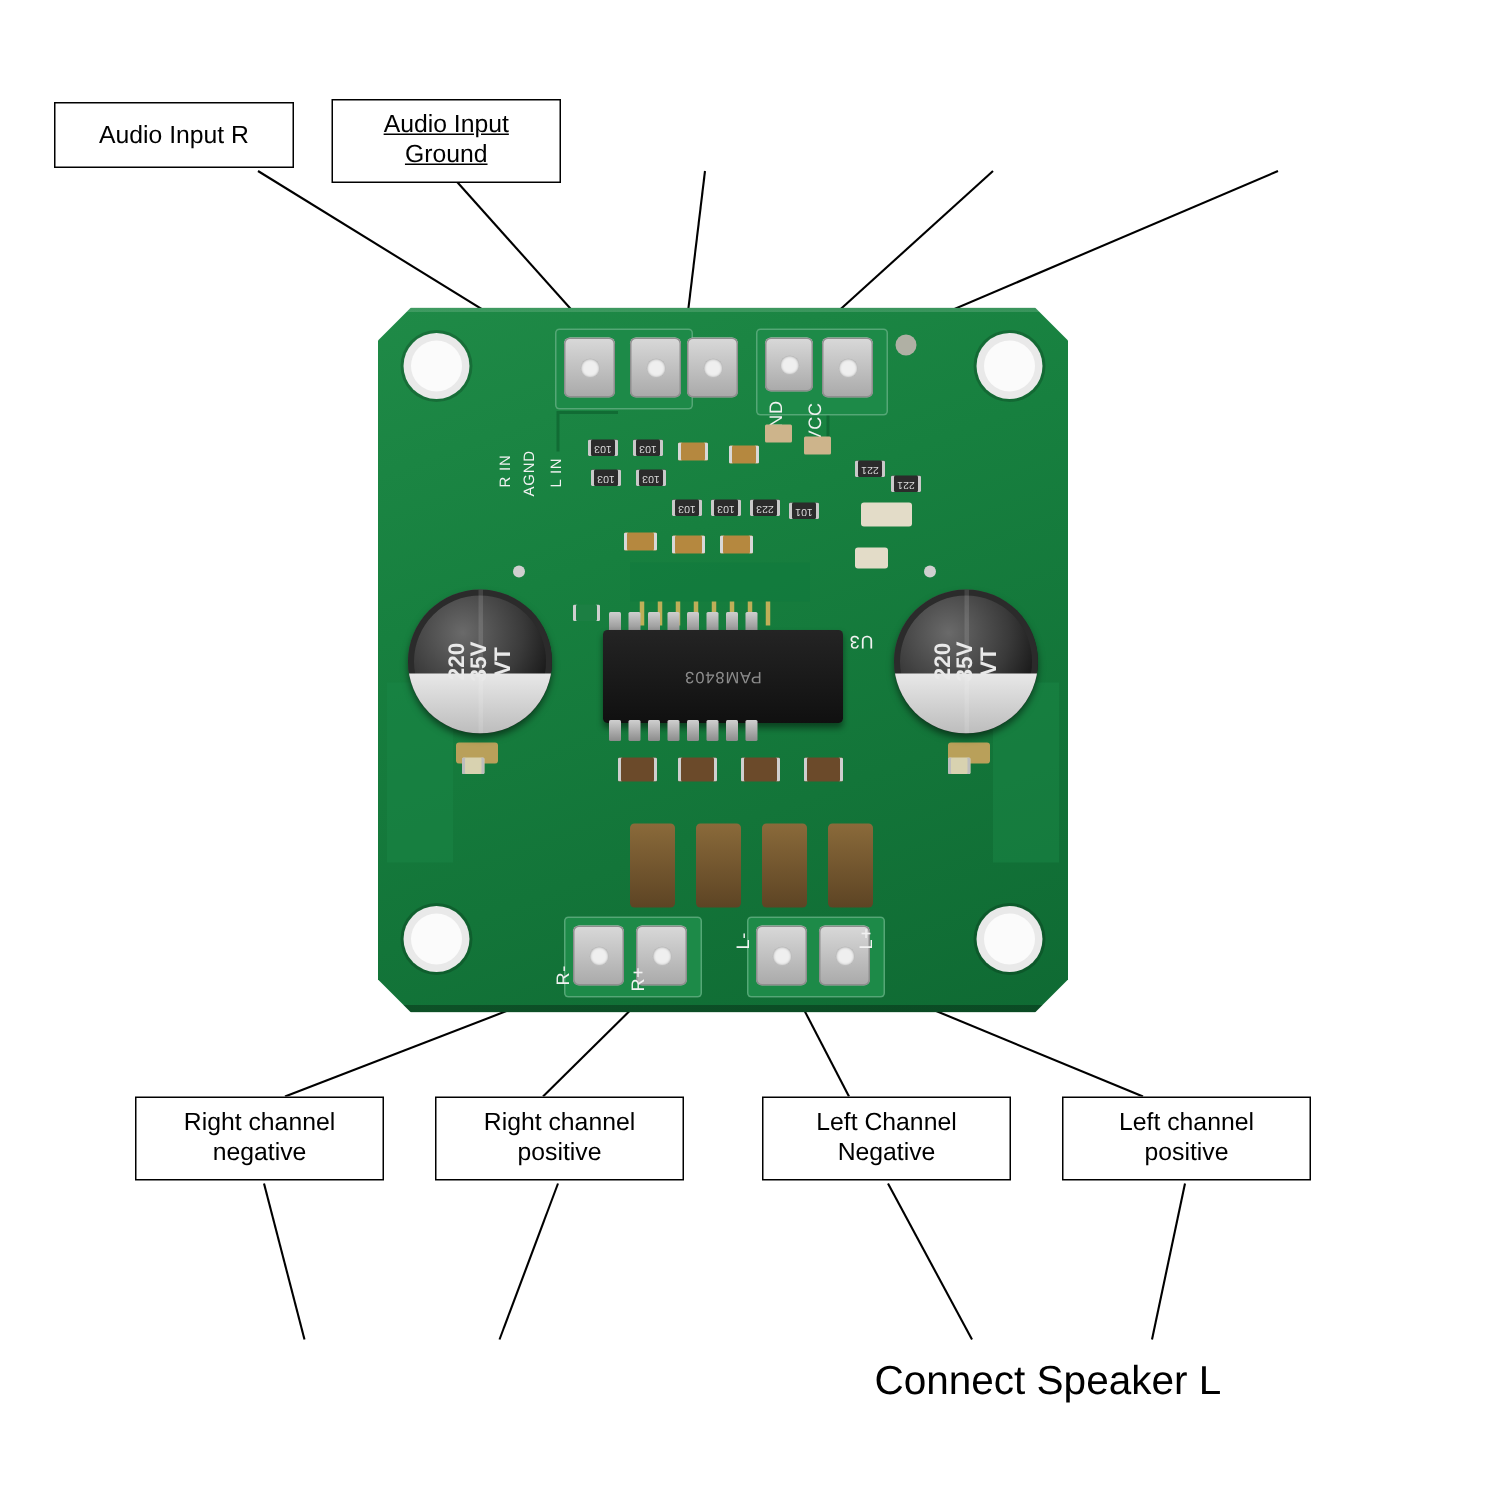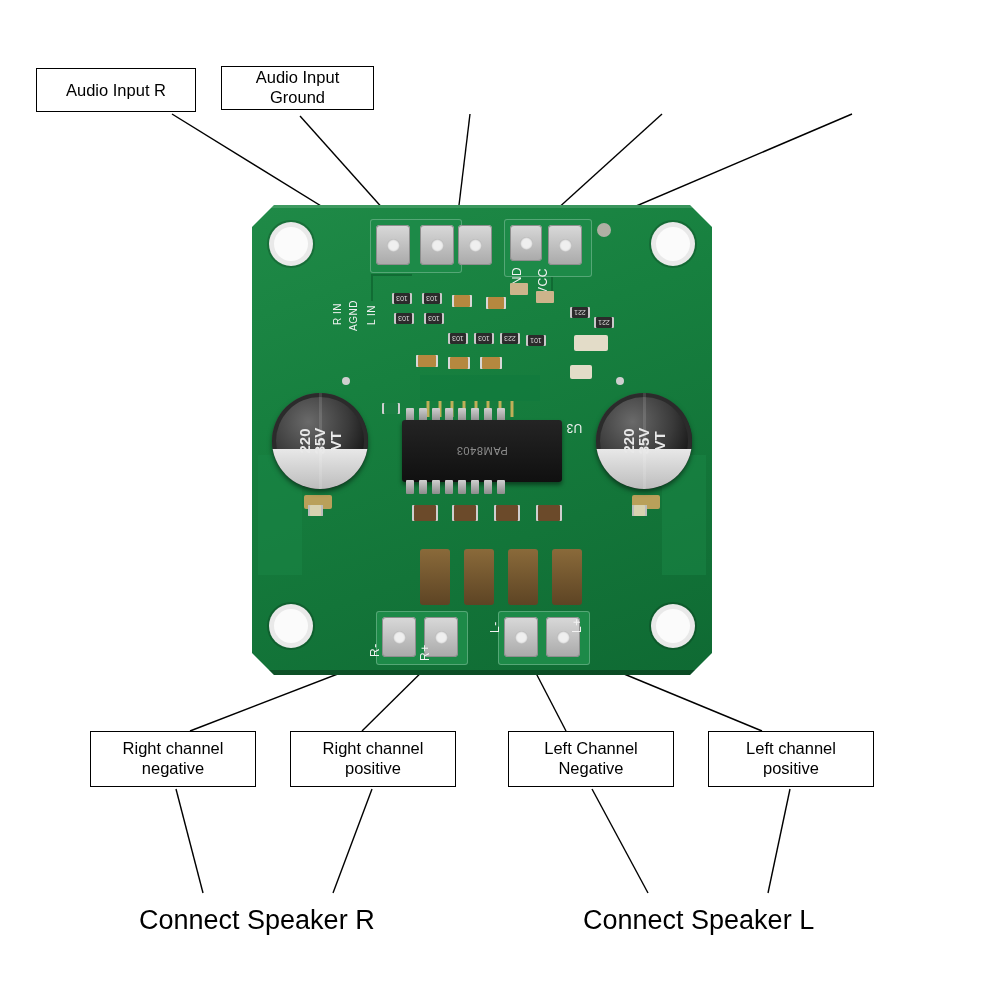--- a/index.html
+++ b/index.html
@@ -328,21 +328,21 @@
     <div class="silk rot" style="left:116px;top:452px;font-size:12px;">R-</div>
     <div class="silk rot" style="left:166px;top:456px;font-size:12px;">R+</div>
     <div class="silk rot" style="left:236px;top:428px;font-size:12px;">L-</div>
     <div class="silk rot" style="left:318px;top:428px;font-size:12px;">L+</div>
   </div>
 
   <div class="label-box" style="left:36px;top:68px;width:160px;height:44px;">
     <span>Audio Input R</span>
   </div>
 
-  <div class="label-box two-line" style="left:221px;top:66px;width:153px;height:44px;">
+  <div class="label-box two-line" style="left:221px;top:66px;width:153px;height:56px;text-decoration:underline;">
     <span style="display:block">
       <span>Audio Input</span><br>
       <span>Ground</span>
     </span>
   </div>
 
 
 
 
   <div class="label-box two-line" style="left:90px;top:731px;width:166px;height:56px;">
@@ -366,16 +366,15 @@
     </span>
   </div>
 
   <div class="label-box two-line" style="left:708px;top:731px;width:166px;height:56px;">
     <span style="display:block">
       <span>Left channel</span><br>
       <span>positive</span>
     </span>
   </div>
 
-  <div class="caption" style="left:139px;top:905px;">Connect Speaker R</div>
   <div class="caption" style="left:583px;top:905px;">Connect Speaker L</div>
 
 </div>
 
 </body></html>

